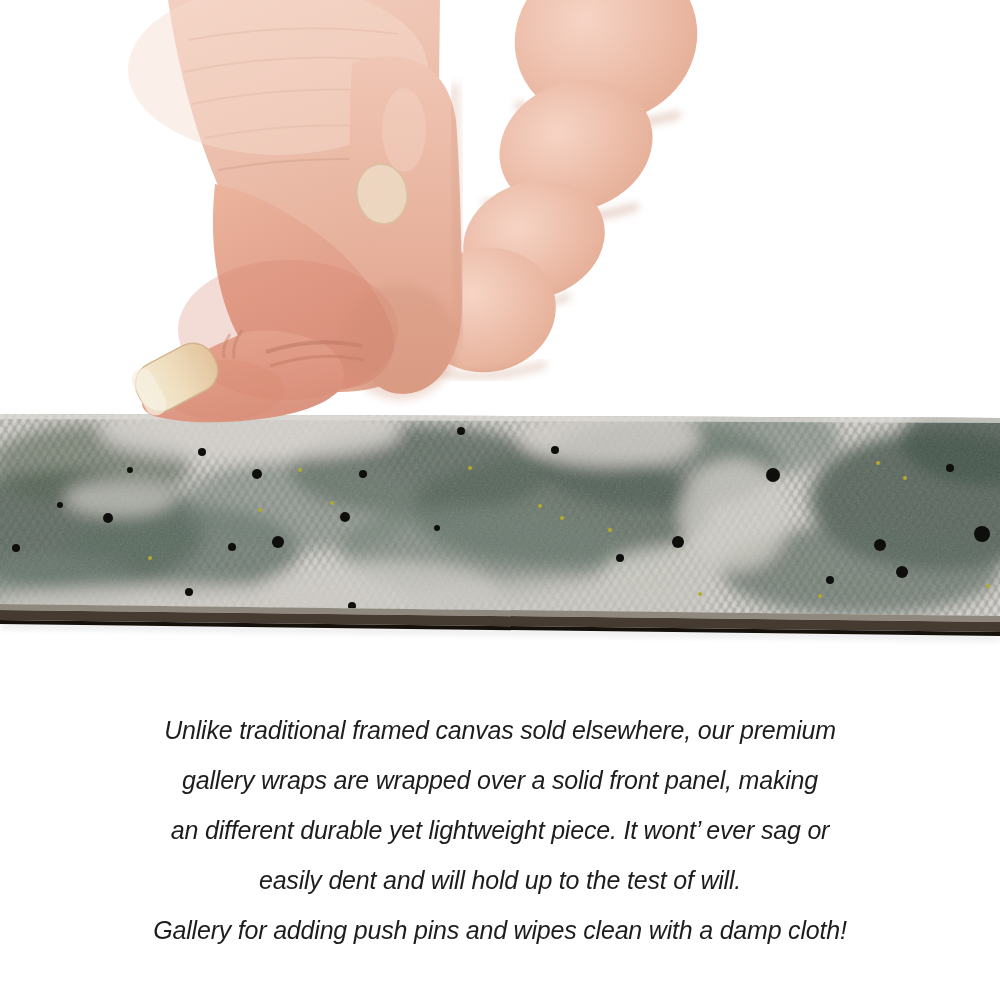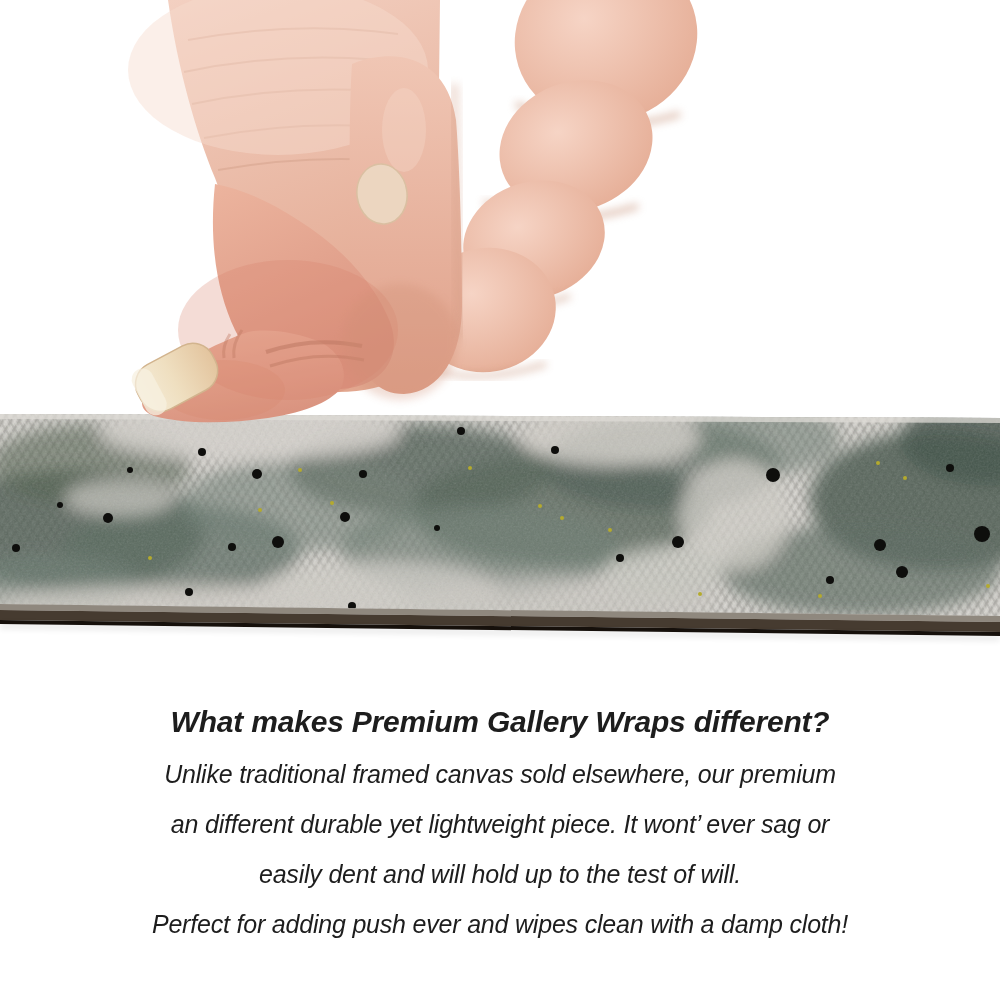--- a/index.html
+++ b/index.html
@@ -208,19 +208,19 @@
         <path d="M148,352 Q196,336 244,346" stroke-width="4" opacity=".55"></path>
         <path d="M152,366 Q200,350 246,360" stroke-width="3" opacity=".45"></path>
         <path d="M112,334 Q104,346 106,358" stroke-width="3" opacity=".4"></path>
         <path d="M124,330 Q114,344 116,358" stroke-width="3" opacity=".4"></path>
       </g>
     </g>
     <ellipse cx="282" cy="342" rx="58" ry="58" fill="#cf8e74" opacity=".3" filter="url(#hblur)"></ellipse>
   </svg>
 
   <section class="info" id="info" style="color: rgb(29, 29, 29);">
-    <h1>What makes Premium Gallery Wraps different?</h1>
     <p>Unlike traditional framed canvas sold elsewhere, our premium</p>
+    <p>gallery wraps are wrapped over a solid front panel, making</p>
     <p>an different durable yet lightweight piece. It wont’ ever sag or</p>
     <p>easily dent and will hold up to the test of will.</p>
-    <p>Perfect for adding push ever and wipes clean with a damp cloth!</p>
+    <p>Gallery for adding push pins and wipes clean with a damp cloth!</p>
   </section>
 </div>
 
 </body></html>

